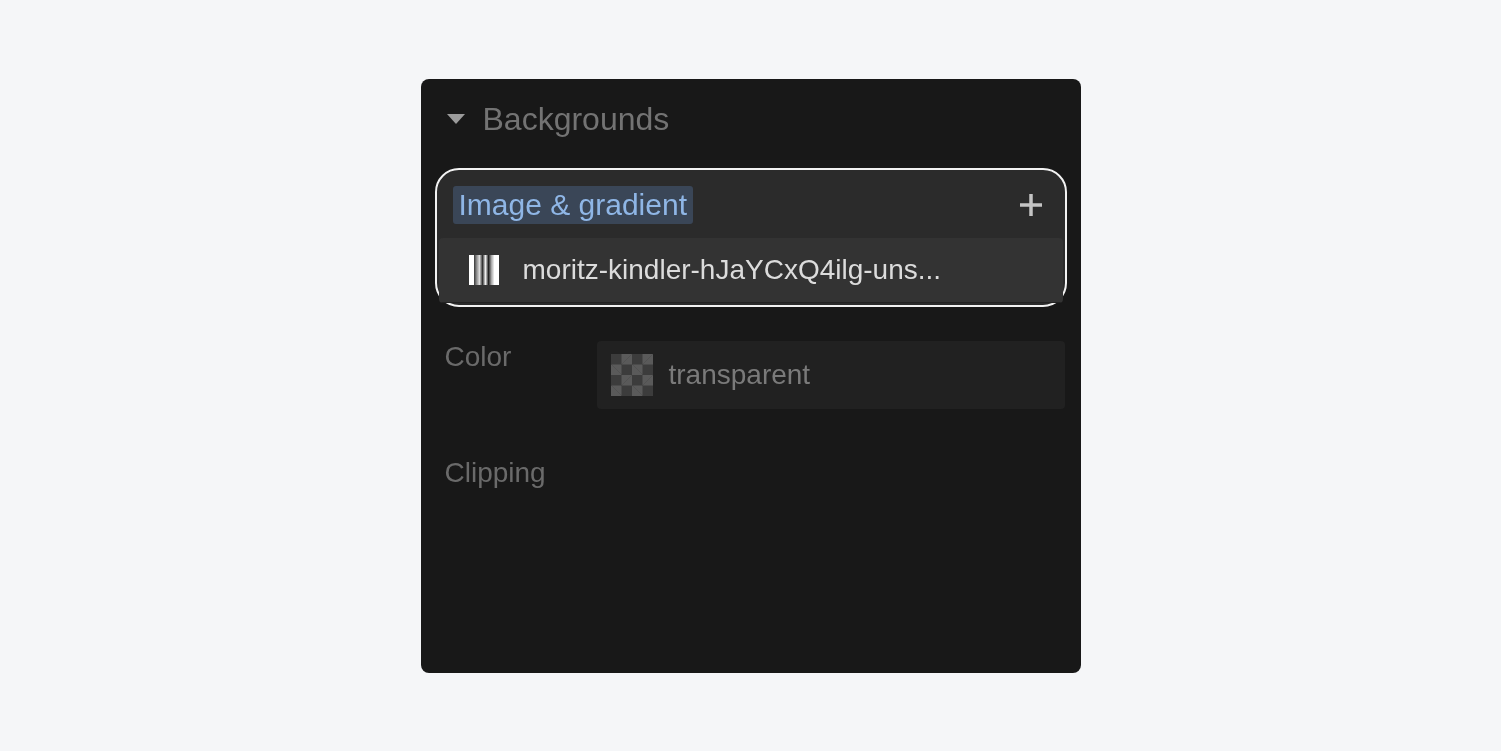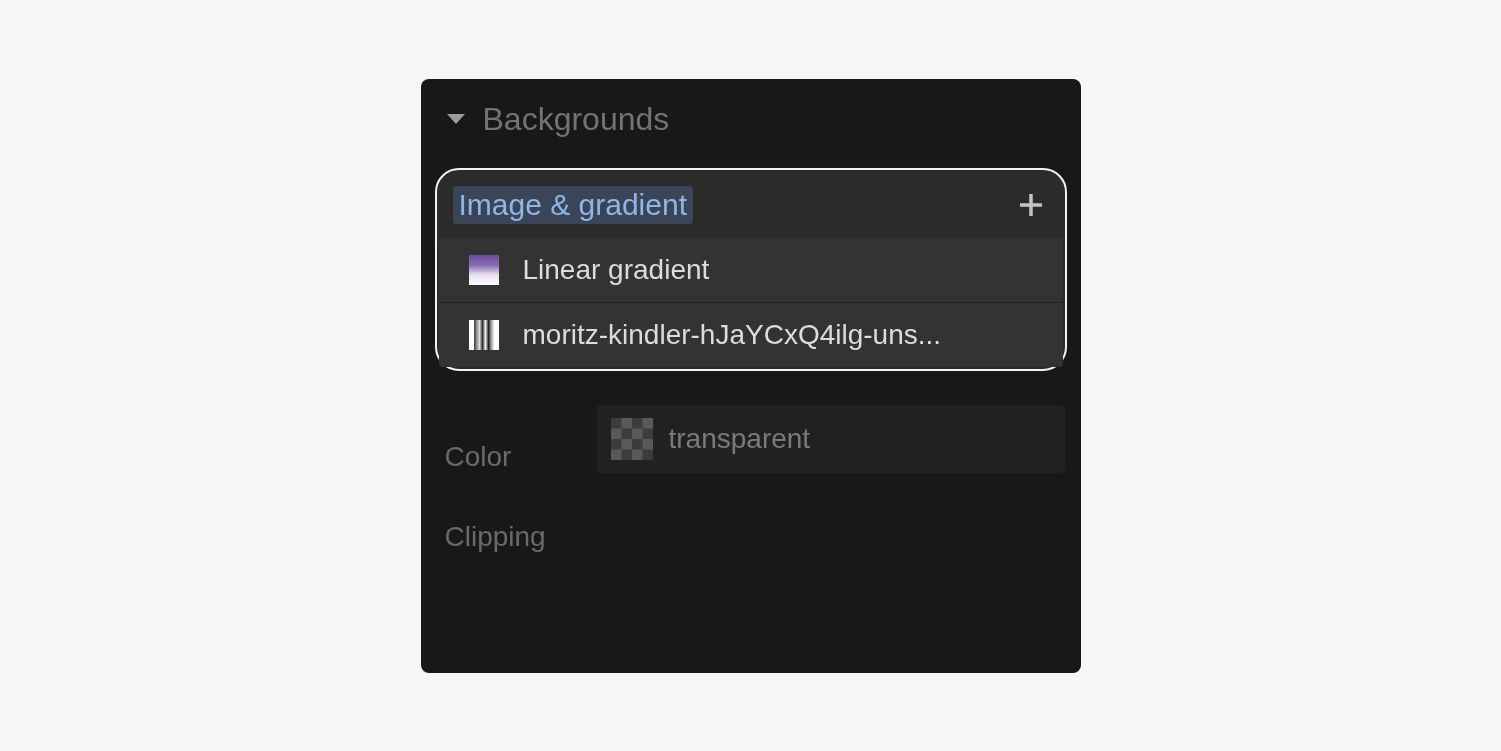--- a/index.html
+++ b/index.html
@@ -103,21 +103,21 @@
     }
     .layer-label {
       font-size: 28px;
       color: #dcdcdc;
       white-space: nowrap;
       overflow: hidden;
       text-overflow: ellipsis;
     }
     .property-row {
       display: flex;
-      align-items: flex-end;
+      align-items: flex-start;
       padding: 14px 16px;
       margin-top: 20px;
     }
     .property-label {
       width: 160px;
       font-size: 28px;
       color: #6a6a6a;
       padding-left: 8px;
     }
     .property-value {
@@ -189,24 +189,20 @@
       <span class="subsection-title">Image &amp; gradient</span>
       <span class="plus-icon">
         <svg width="26" height="26" viewBox="0 0 26 26" fill="none">
           <line x1="13" y1="2" x2="13" y2="24" stroke-width="3.5"></line>
           <line x1="2" y1="13" x2="24" y2="13" stroke-width="3.5"></line>
         </svg>
       </span>
     </div>
     <div class="layer-list">
       <div class="layer-item">
-        <div class="layer-swatch swatch-gradient"></div>
-        <div class="layer-label">Linear gradient</div>
-      </div>
-      <div class="layer-item">
         <div class="layer-swatch swatch-image"></div>
         <div class="layer-label">moritz-kindler-hJaYCxQ4ilg-uns...</div>
       </div>
     </div>
   </div>
 
   <div class="property-row">
     <div class="property-label">Color</div>
     <div class="property-value">
       <div class="color-swatch"></div>

